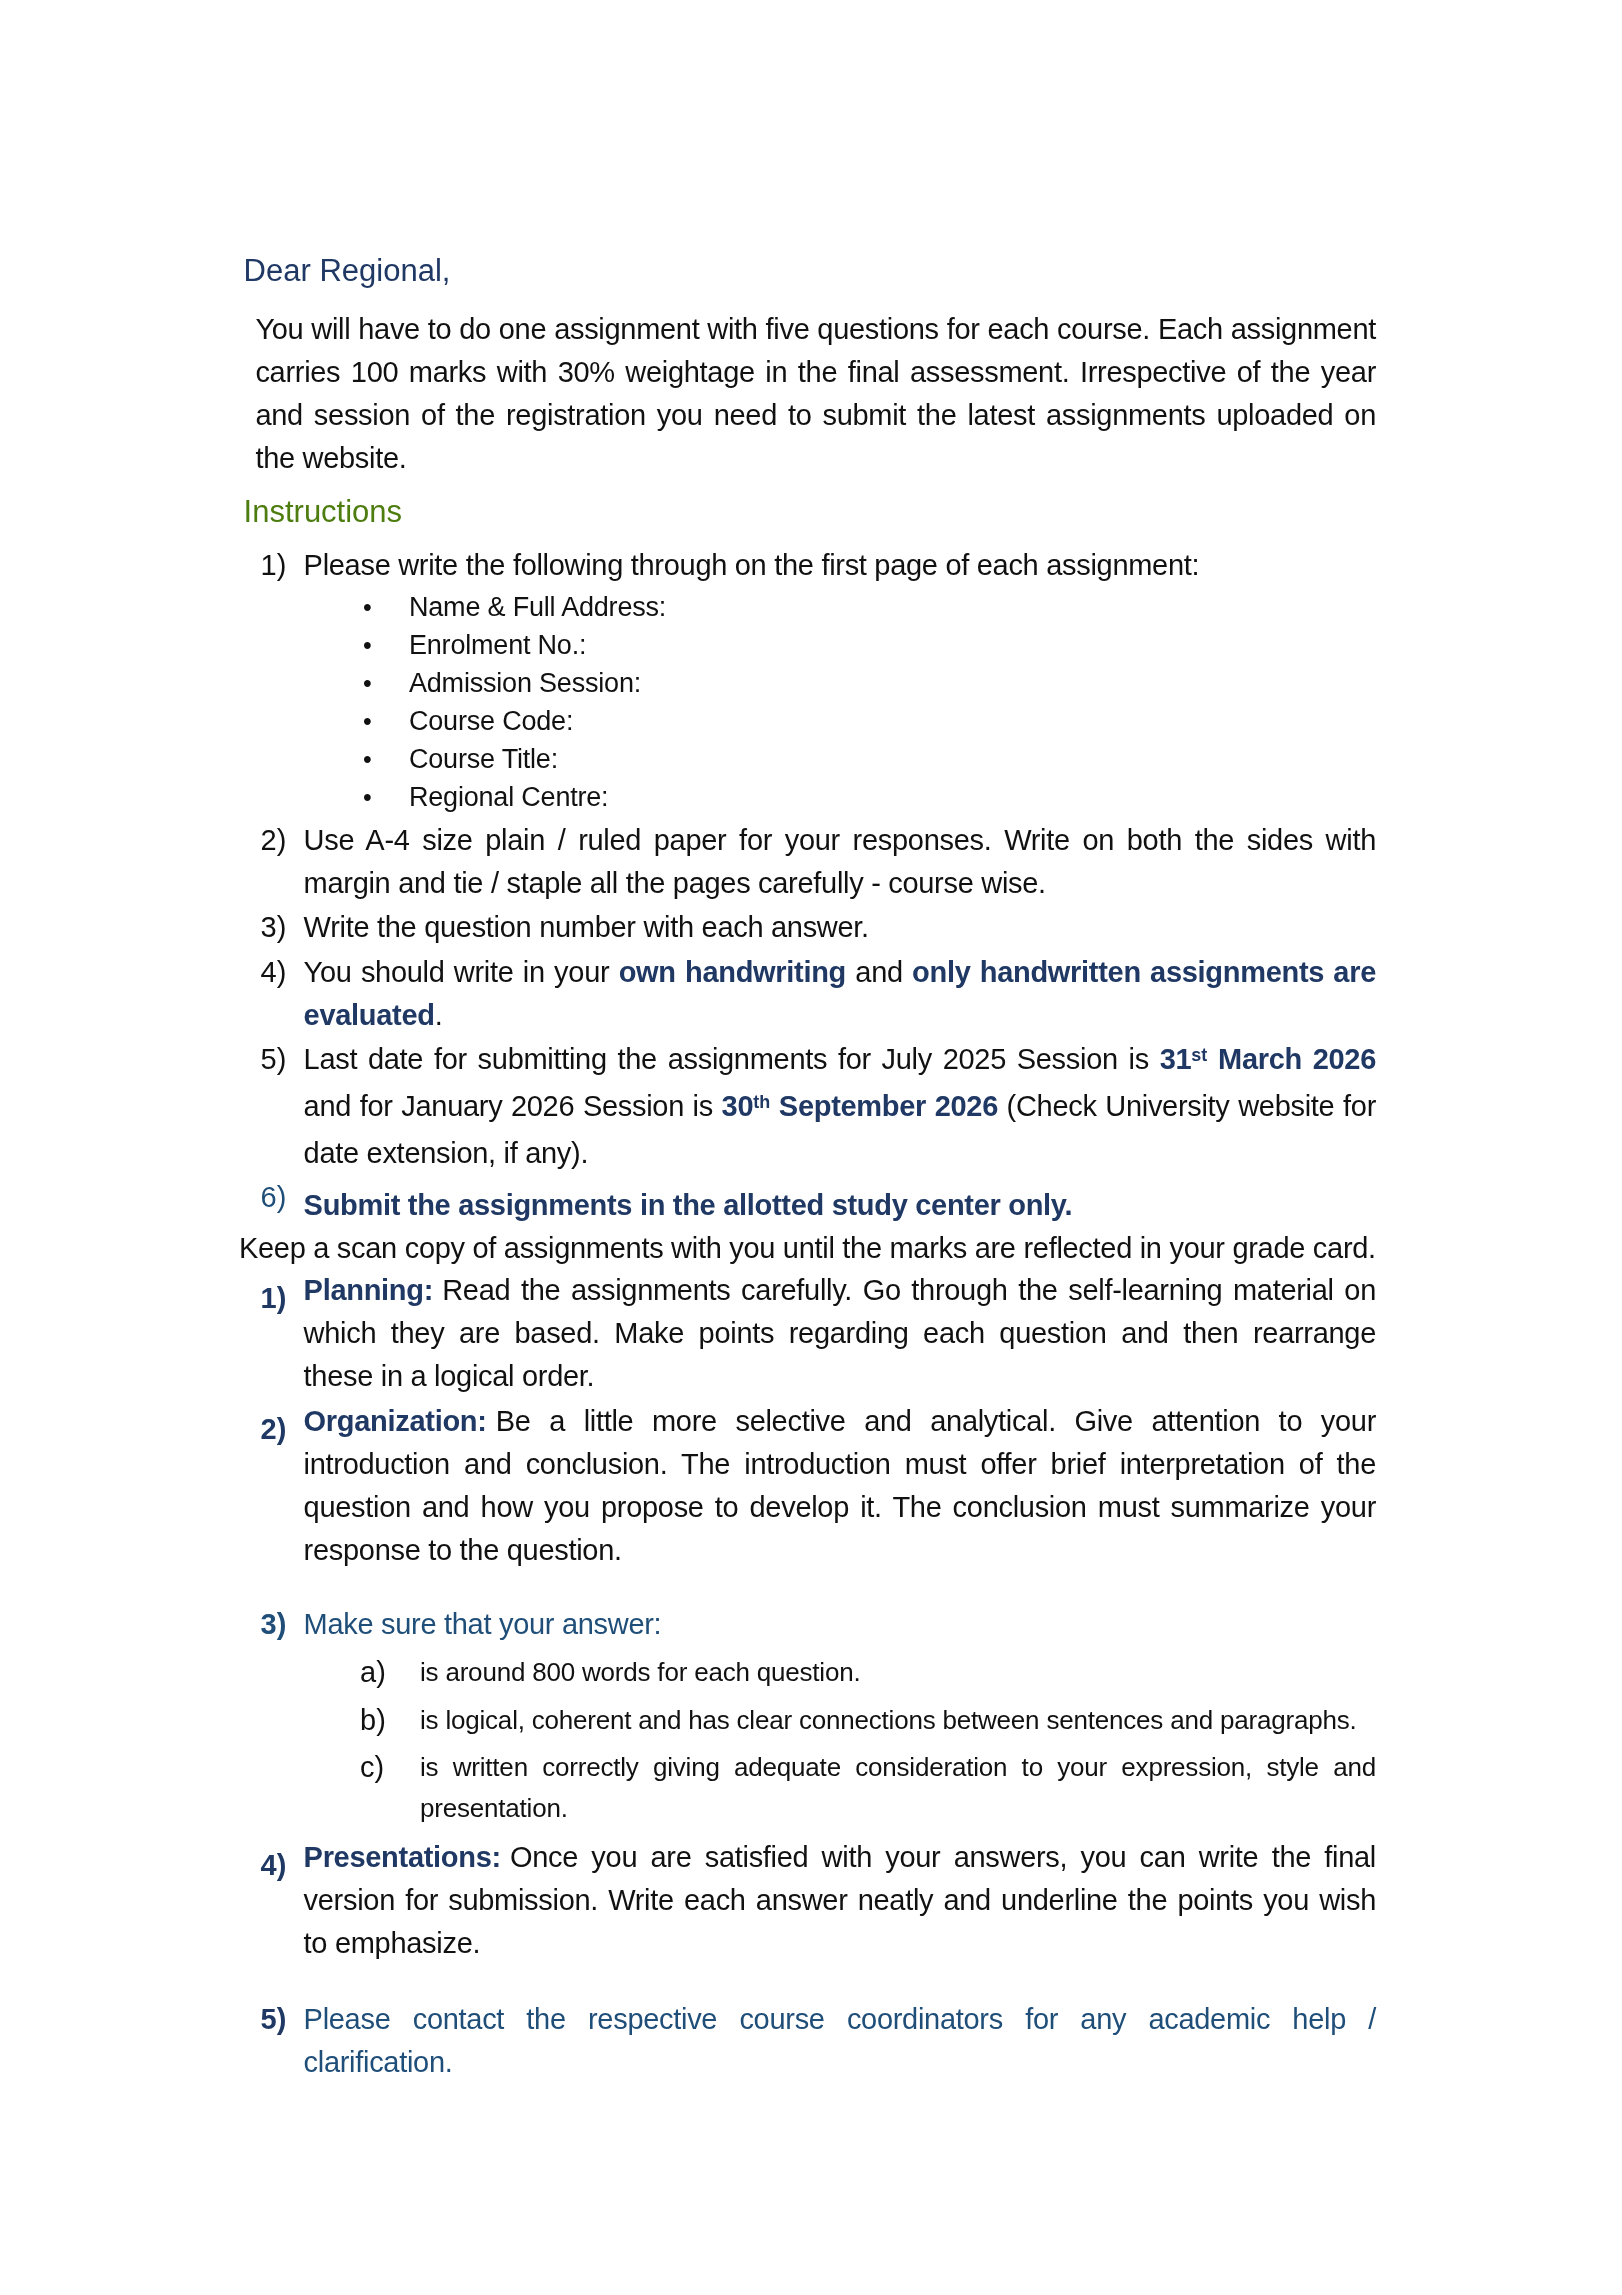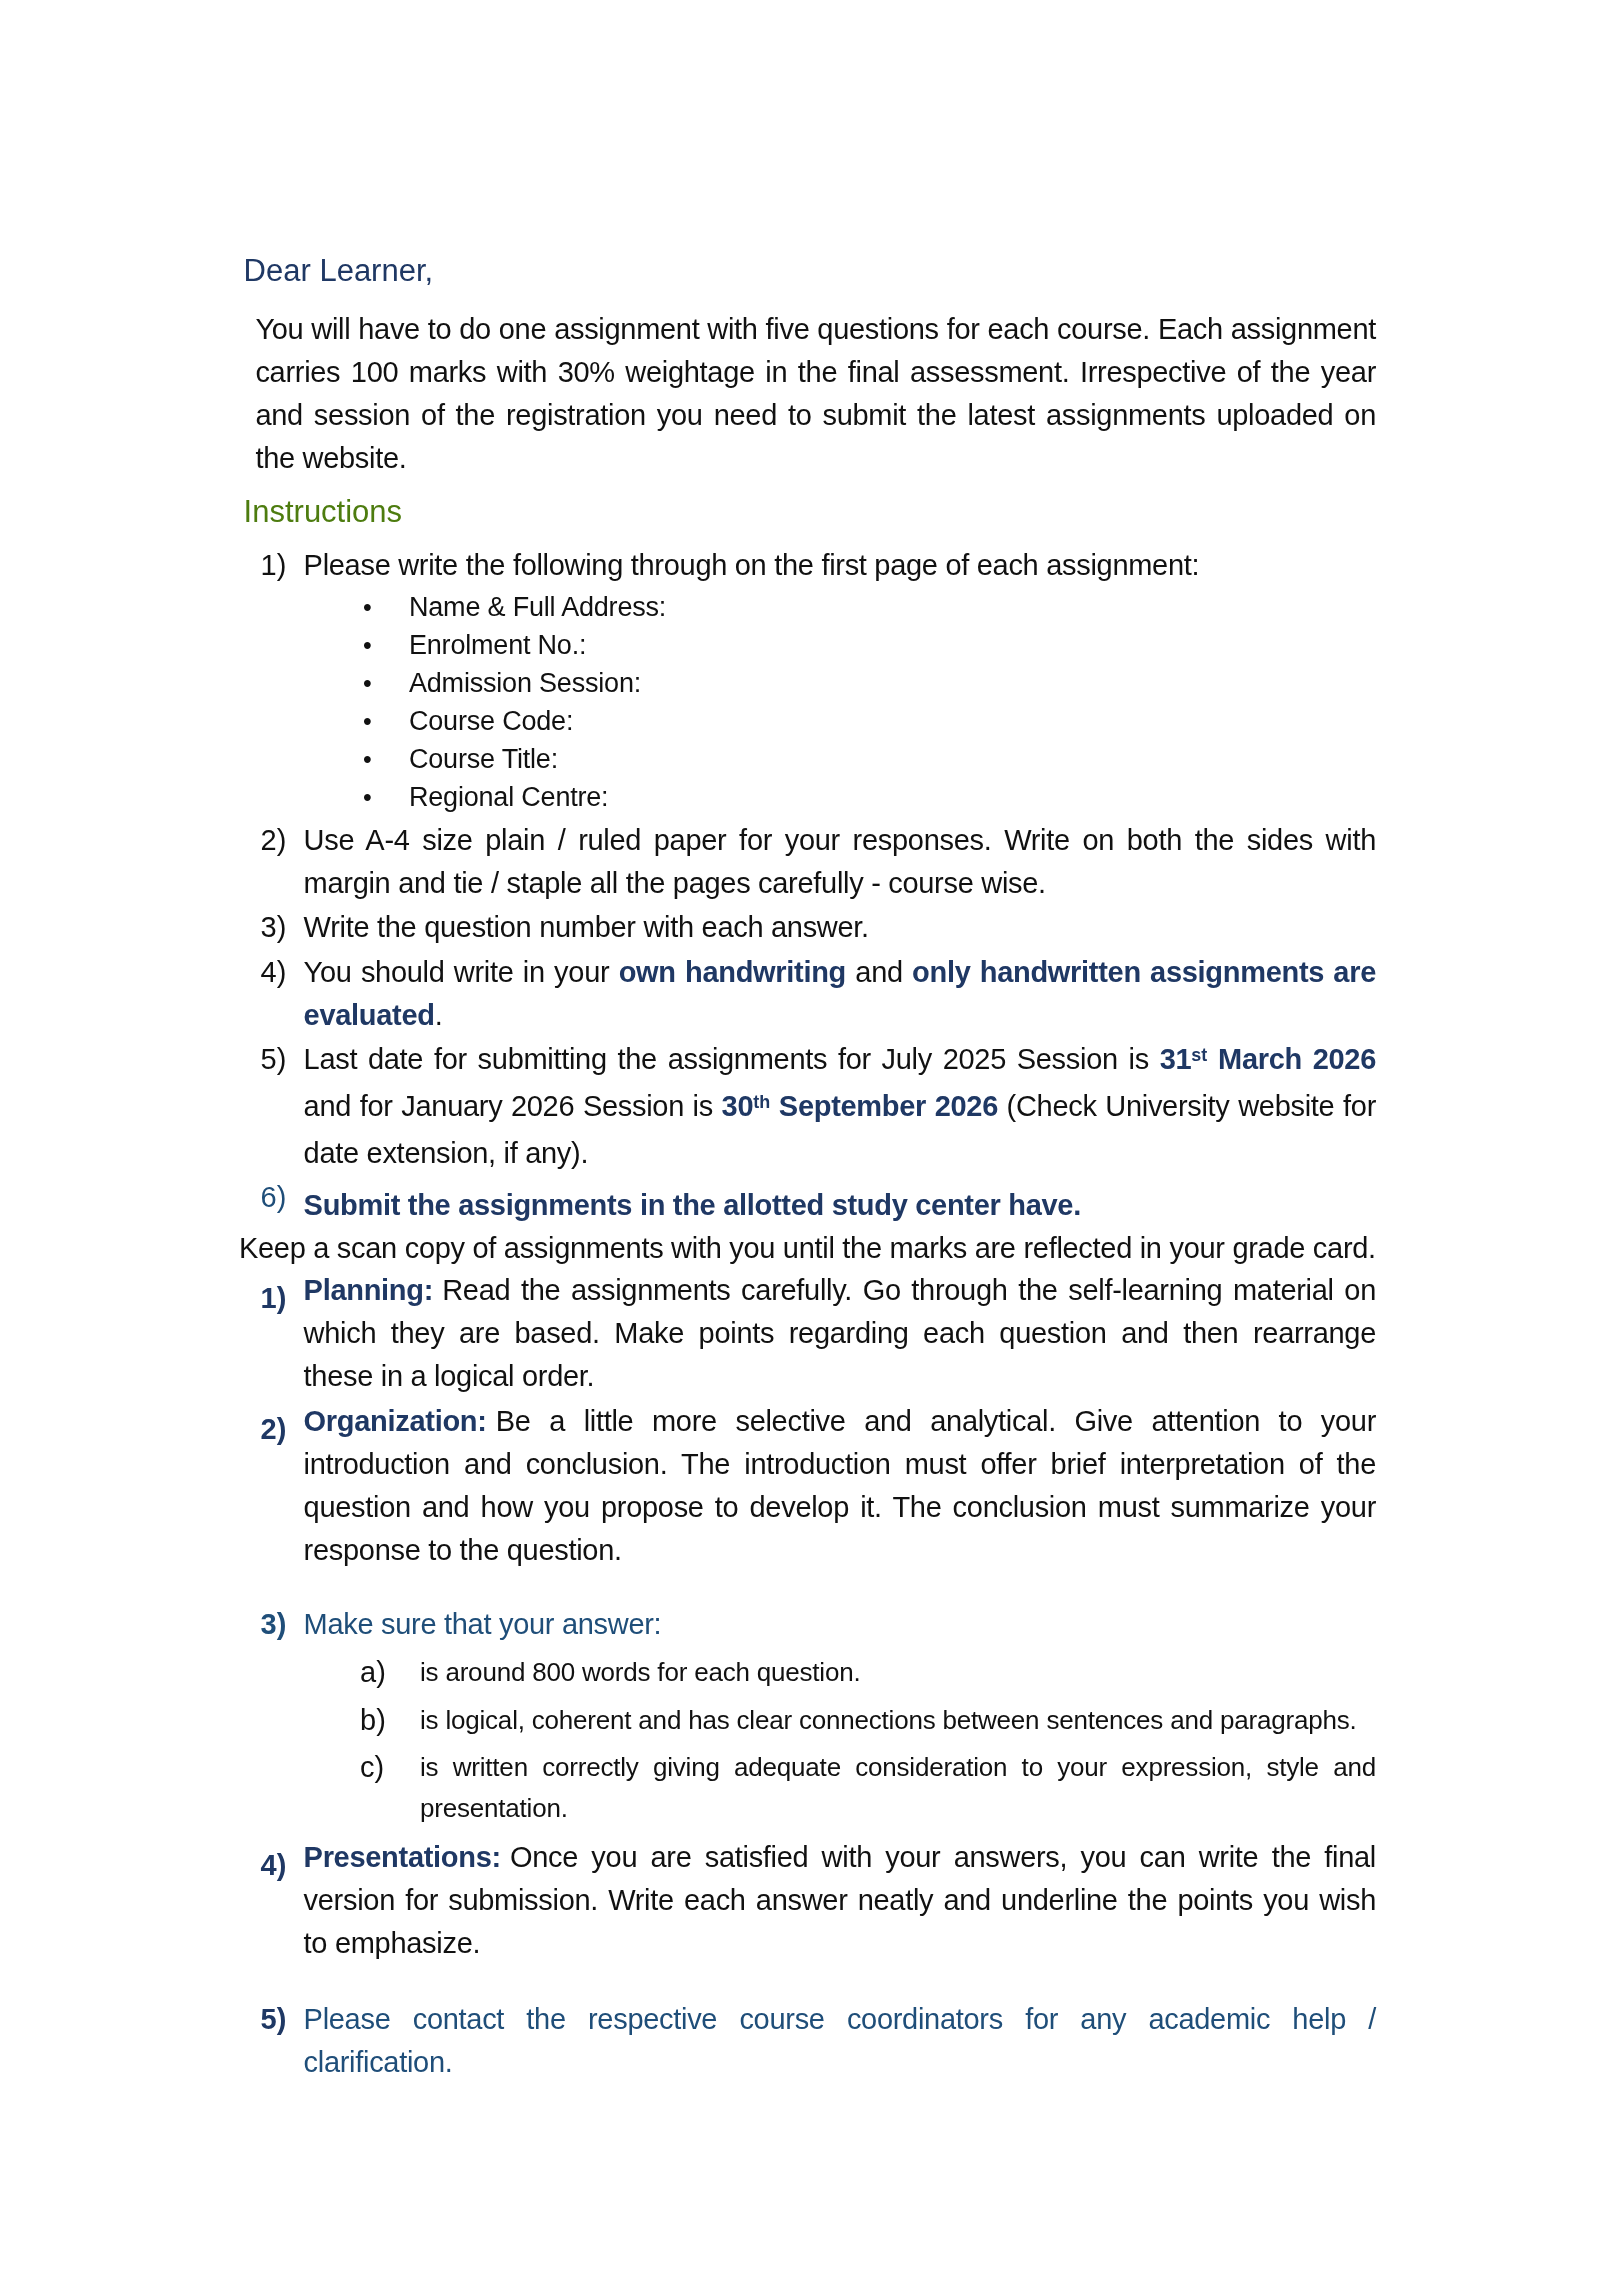--- a/index.html
+++ b/index.html
@@ -118,21 +118,21 @@
     letter-spacing: -0.2px;
     text-align: justify;
   }
 </style>
 </head>
 <body>
 
 <div class="page">
   <div class="content">
 
-    <div class="salutation">Dear Learner,</div>
+    <div class="salutation">Dear Regional,</div>
 
     <p class="intro">You will have to do one assignment with five questions for each course. Each assignment carries 100 marks with 30% weightage in the final assessment. Irrespective of the year and session of the registration you need to submit the latest assignments uploaded on the website.</p>
 
     <div class="sec-h">Instructions</div>
 
     <div class="num-item">
       <span class="num">1)</span>
       <div class="itext">Please write the following through on the first page of each assignment:</div>
     </div>
     <div class="bullets">
@@ -177,21 +177,21 @@
       <div class="itext"><span>You should write in your </span><span class="bn">own handwriting</span><span> and </span><span class="bn">only handwritten assignments are evaluated</span><span>.</span></div>
     </div>
 
     <div class="num-item">
       <span class="num">5)</span>
       <div class="itext"><span>Last date for submitting the assignments for July 2025 Session is </span><span class="bn">31</span><span class="bn sup">st</span><span class="bn"> March 2026</span><span> and for January 2026 Session is </span><span class="bn">30</span><span class="bn sup">th</span><span class="bn"> September 2026</span><span> (Check University website for date extension, if any).</span></div>
     </div>
 
     <div class="num-item">
       <span class="num steel">6)</span>
-      <div class="itext bn">Submit the assignments in the allotted study center have.</div>
+      <div class="itext bn">Submit the assignments in the allotted study center only.</div>
     </div>
 
     <div class="footnote">Keep a scan copy of assignments with you until the marks are reflected in your grade card.</div>
 
 
     <div class="num-item">
       <span class="num bn">1)</span>
       <div class="itext"><span class="glabel">Planning:</span><span>Read the assignments carefully. Go through the self-learning material on which they are based. Make points regarding each question and then rearrange these in a logical order.</span></div>
     </div>
 

